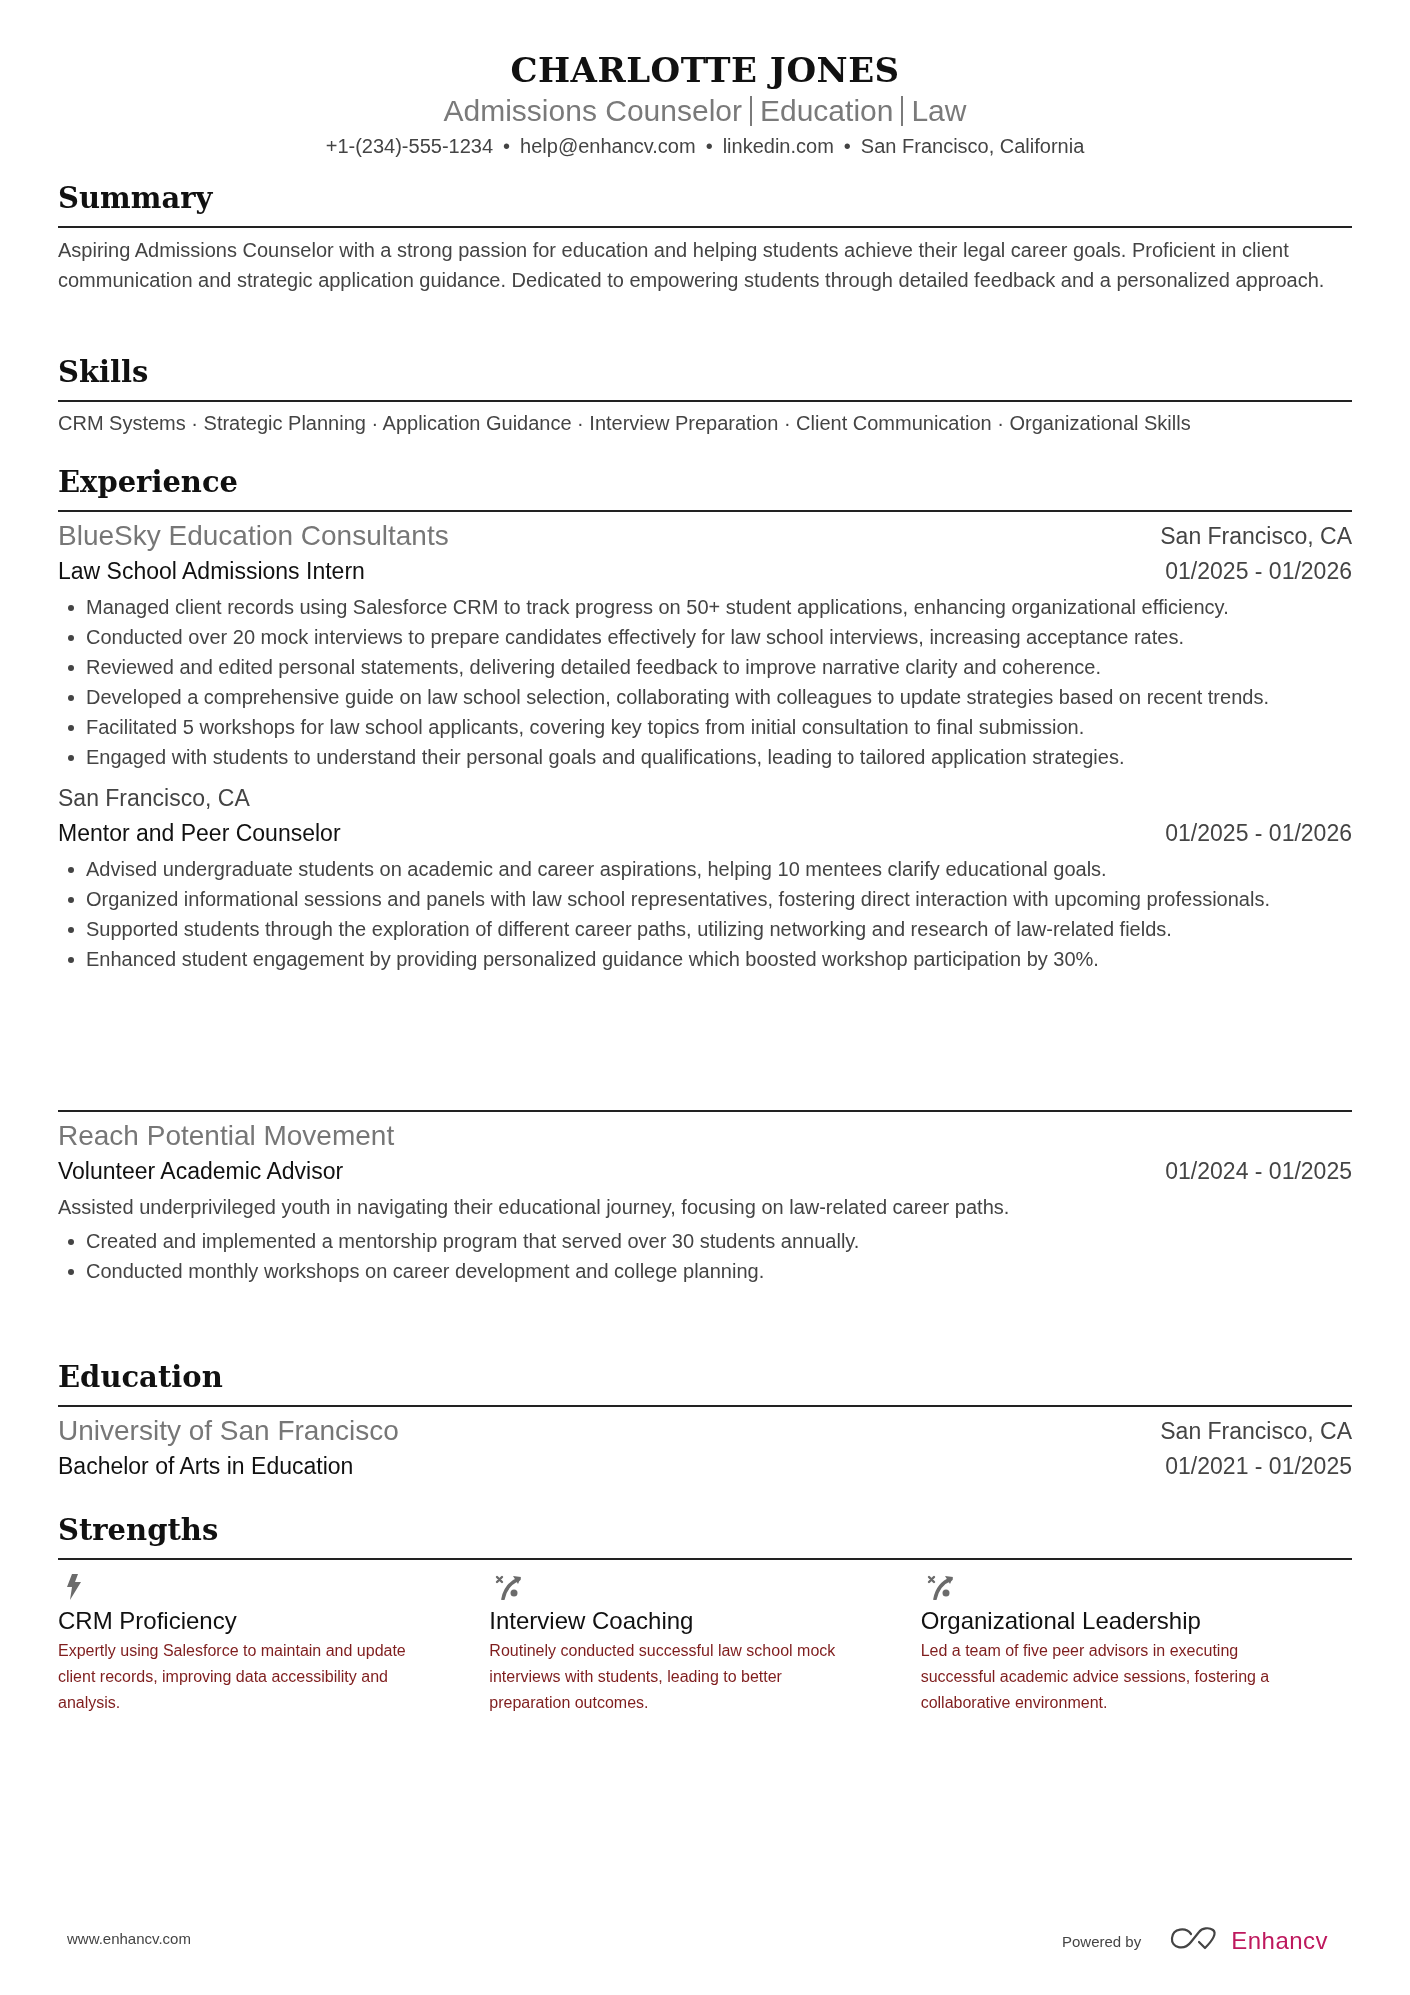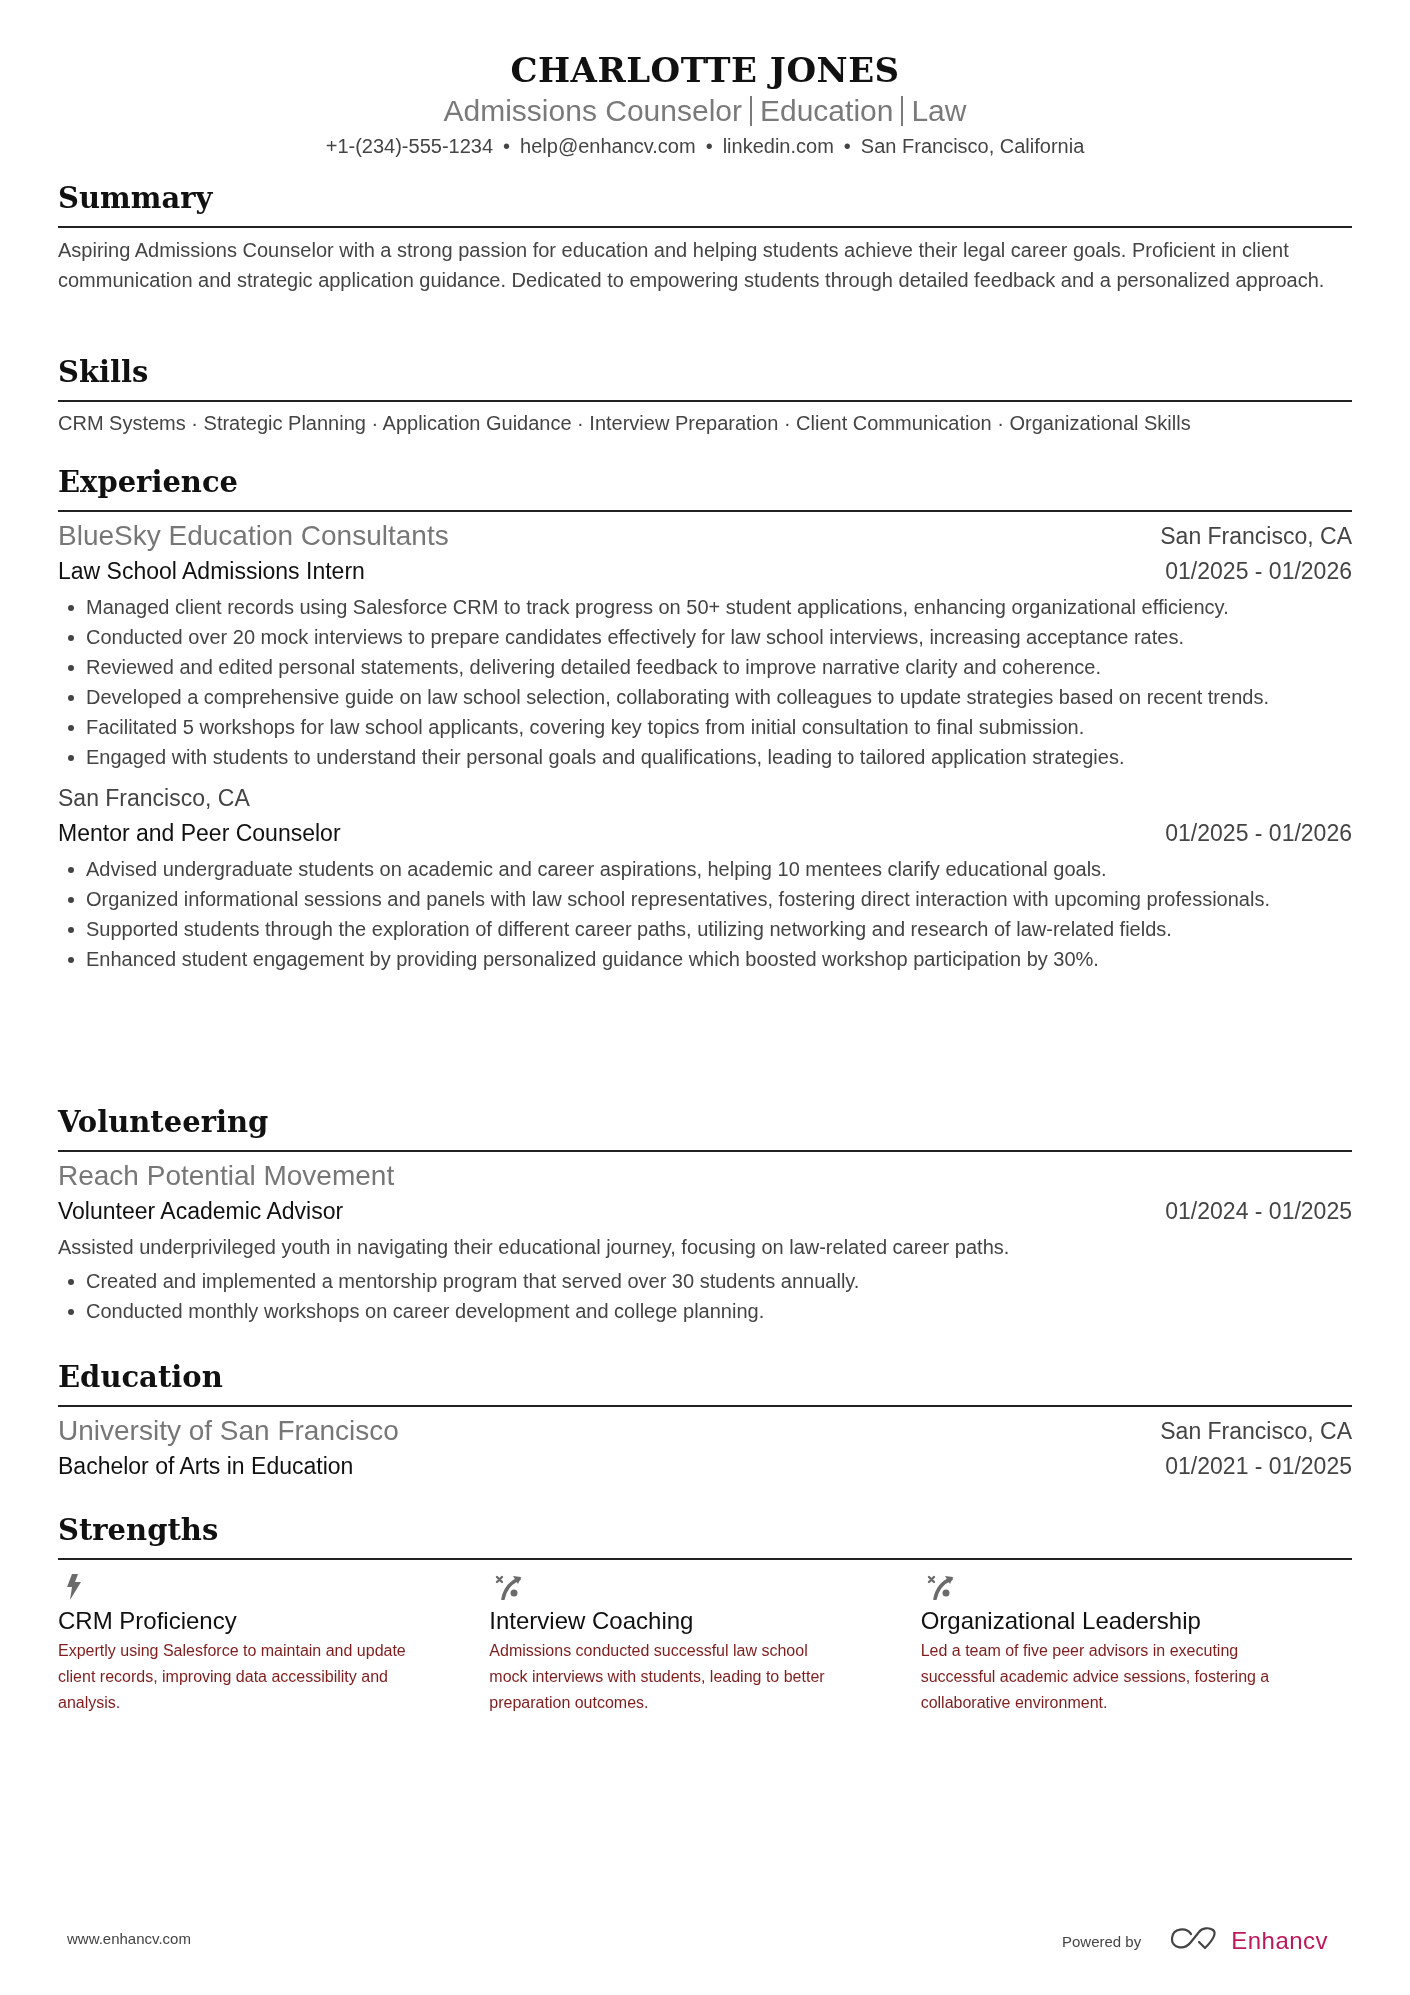--- a/index.html
+++ b/index.html
@@ -101,21 +101,20 @@
       <ul class="bullets">
         <li>Advised undergraduate students on academic and career aspirations, helping 10 mentees clarify educational goals.</li>
         <li>Organized informational sessions and panels with law school representatives, fostering direct interaction with upcoming professionals.</li>
         <li>Supported students through the exploration of different career paths, utilizing networking and research of law-related fields.</li>
         <li>Enhanced student engagement by providing personalized guidance which boosted workshop participation by 30%.</li>
       </ul>
     </div>
   </div>
 
   <div style="position:absolute; top:1102px; left:0; width:1294px;">
-    <div class="section-title">Volunteering</div>
     <div class="divider" style="margin-top:8px;"></div>
     <div style="margin-top:6px;">
       <div class="row">
         <span class="company">Reach Potential Movement</span>
       </div>
       <div class="row">
         <span class="role">Volunteer Academic Advisor</span>
         <span class="dates">01/2024 - 01/2025</span>
       </div>
       <div class="para" style="margin-top:4px;">Assisted underprivileged youth in navigating their educational journey, focusing on law-related career paths.</div>
@@ -160,21 +159,21 @@
         <div class="icon">
           <svg width="28" height="26" viewBox="0 0 28 26">
             <path d="M2 3 L7 8 M7 3 L2 8" stroke="#6b6b6b" stroke-width="2.4" stroke-linecap="round"></path>
             <path d="M8 25 Q11 10 24 5" stroke="#6b6b6b" stroke-width="3.5" fill="none" stroke-linecap="round"></path>
             <path d="M18 2 L26 3 L23 10 Z" fill="#6b6b6b"></path>
             <circle cx="19" cy="19" r="3.5" fill="#6b6b6b"></circle>
           </svg>
         </div>
         <div class="body">
           <div class="s-title">Interview Coaching</div>
-          <div class="s-desc">Admissions conducted successful law school mock interviews with students, leading to better preparation outcomes.</div>
+          <div class="s-desc">Routinely conducted successful law school mock interviews with students, leading to better preparation outcomes.</div>
         </div>
       </div>
       <div class="strength">
         <div class="icon">
           <svg width="28" height="26" viewBox="0 0 28 26">
             <path d="M2 3 L7 8 M7 3 L2 8" stroke="#6b6b6b" stroke-width="2.4" stroke-linecap="round"></path>
             <path d="M8 25 Q11 10 24 5" stroke="#6b6b6b" stroke-width="3.5" fill="none" stroke-linecap="round"></path>
             <path d="M18 2 L26 3 L23 10 Z" fill="#6b6b6b"></path>
             <circle cx="19" cy="19" r="3.5" fill="#6b6b6b"></circle>
           </svg>

